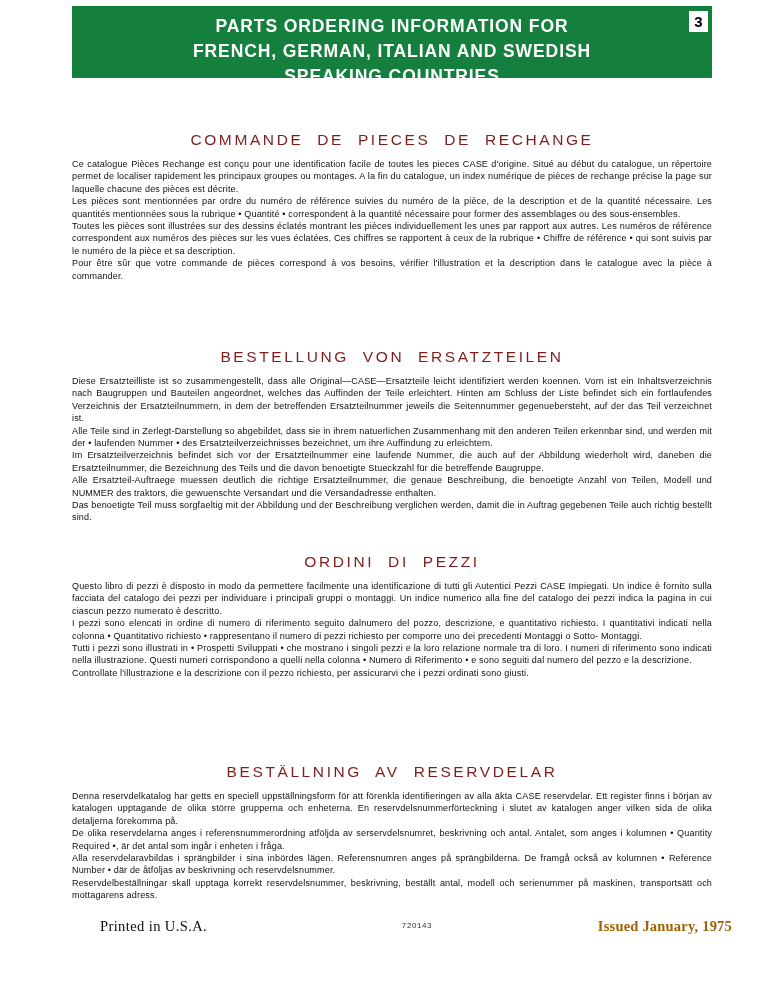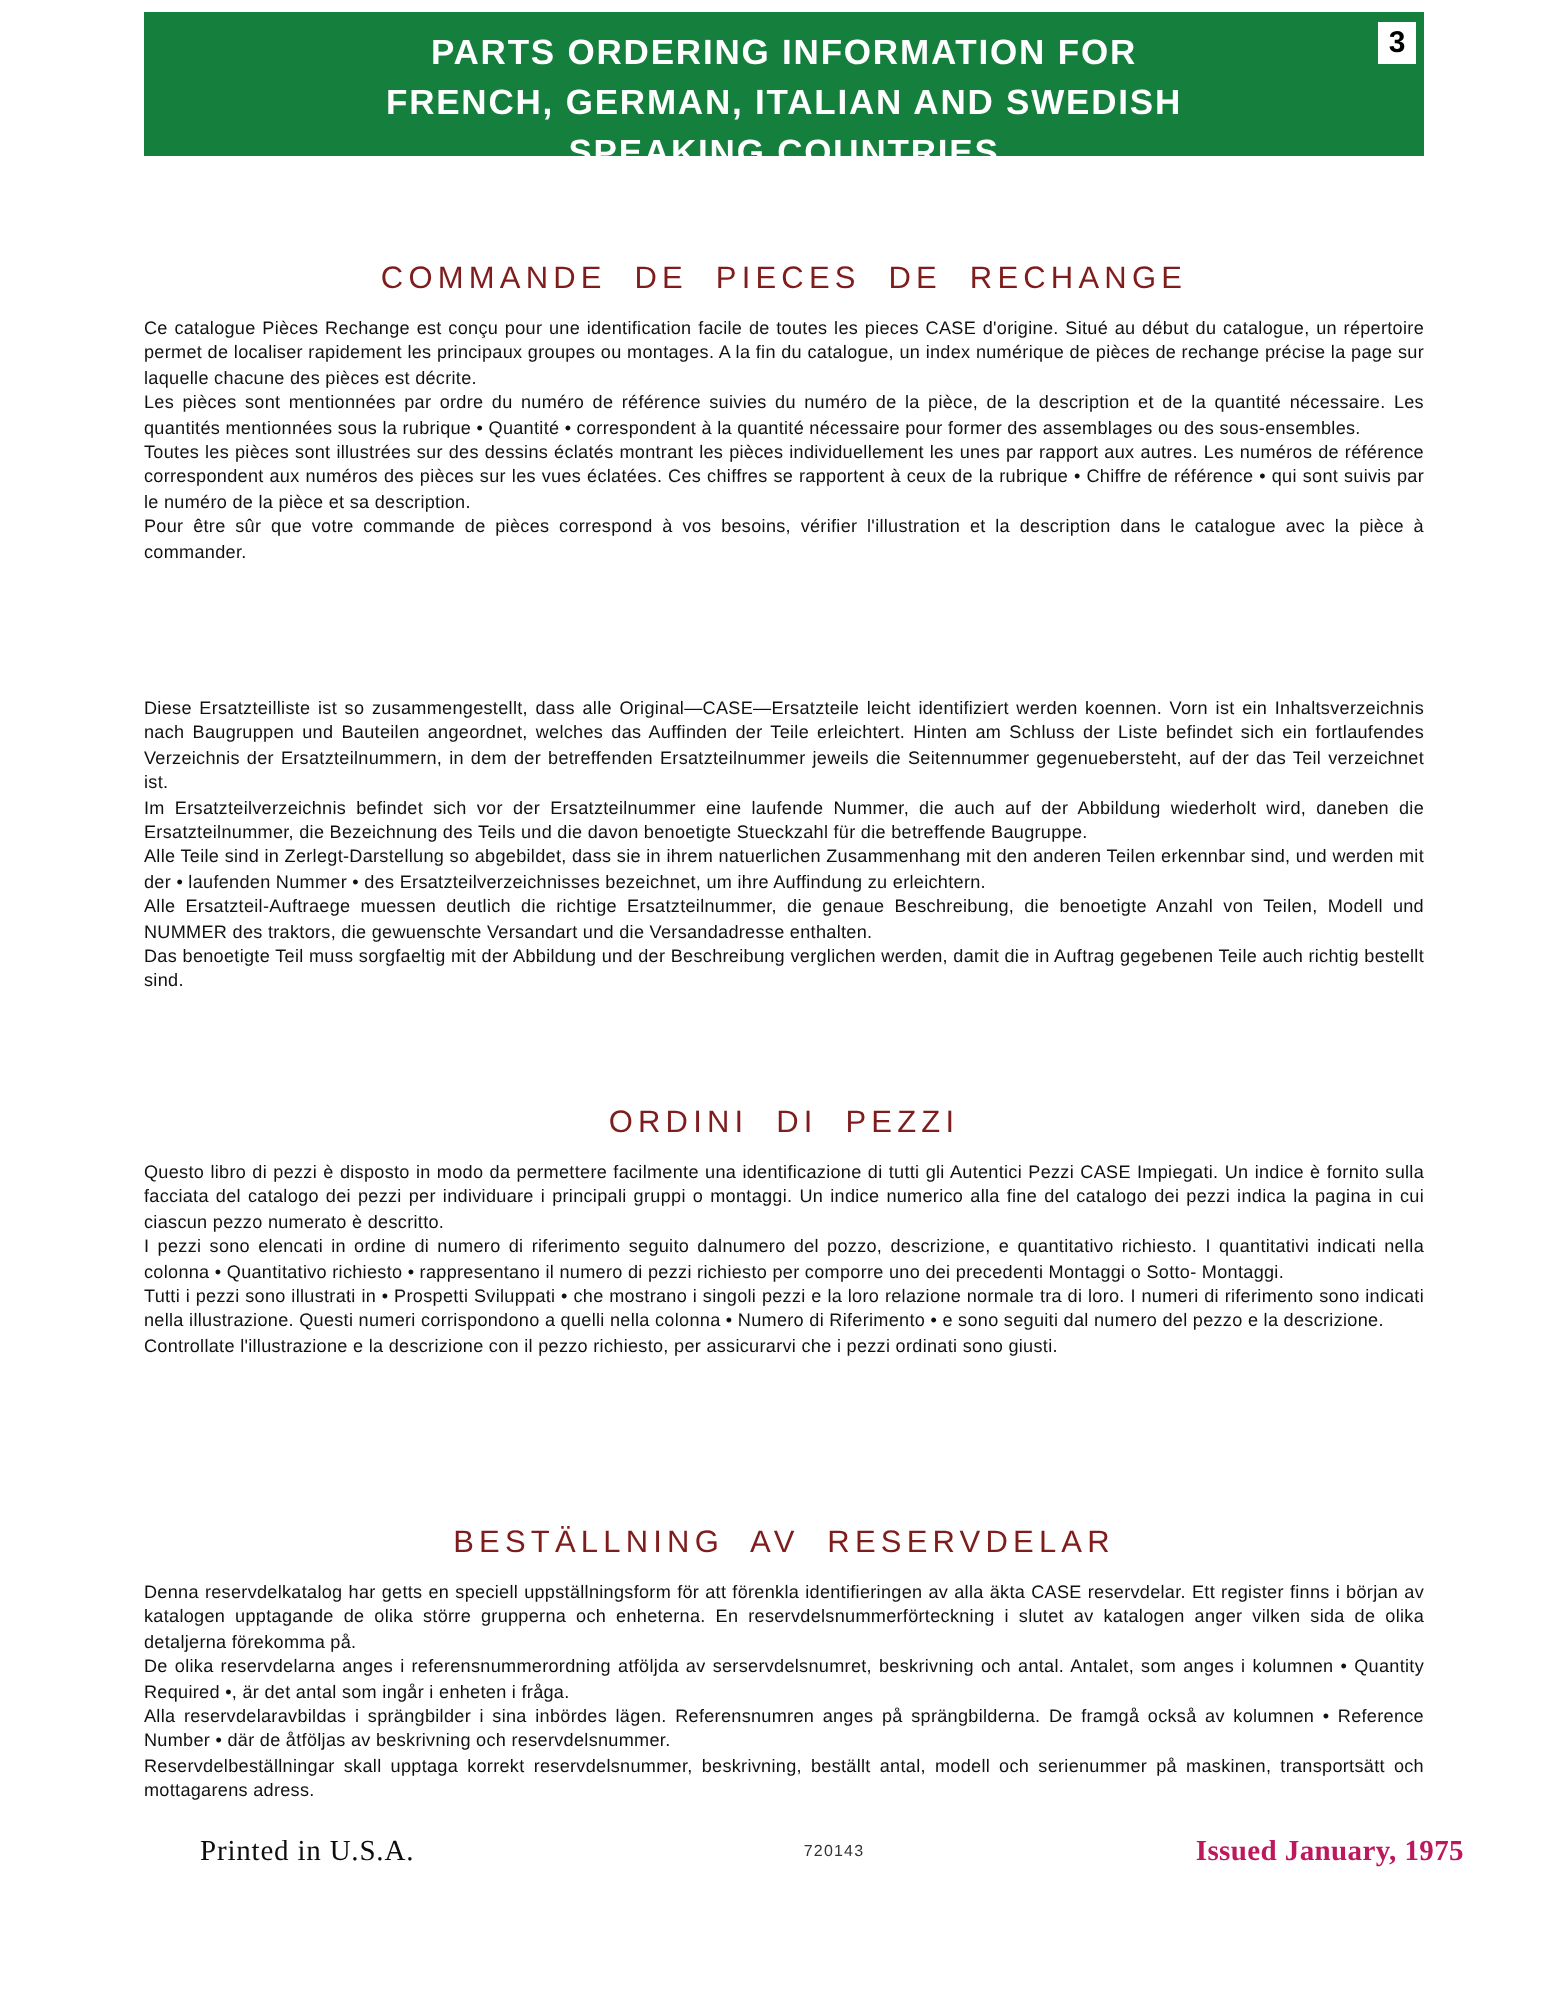--- a/index.html
+++ b/index.html
@@ -131,21 +131,21 @@
     color: #333333;
   }
   .footer-right {
     position: absolute;
     right: 5px;
     top: 0;
     font-family: "Liberation Serif", serif;
     font-size: 14.5px;
     font-weight: bold;
     letter-spacing: 0.2px;
-    color: #be185d;
+    color: #a16207;
     white-space: nowrap;
   }
 </style>
 </head>
 <body>
 
 <div class="page">
 
   <div class="banner">
     <div class="banner-lines">
@@ -158,23 +158,24 @@
 
   <div class="section" id="sec-fr">
     <h2 class="section-heading">COMMANDE DE PIECES DE RECHANGE</h2>
     <p class="para">Ce catalogue Pièces Rechange est conçu pour une identification facile de toutes les pieces CASE d'origine. Situé au début du catalogue, un répertoire permet de localiser rapidement les principaux groupes ou montages. A la fin du catalogue, un index numérique de pièces de rechange précise la page sur laquelle chacune des pièces est décrite.</p>
     <p class="para">Les pièces sont mentionnées par ordre du numéro de référence suivies du numéro de la pièce, de la description et de la quantité nécessaire. Les quantités mentionnées sous la rubrique • Quantité • correspondent à la quantité nécessaire pour former des assemblages ou des sous-ensembles.</p>
     <p class="para">Toutes les pièces sont illustrées sur des dessins éclatés montrant les pièces individuellement les unes par rapport aux autres. Les numéros de référence correspondent aux numéros des pièces sur les vues éclatées. Ces chiffres se rapportent à ceux de la rubrique • Chiffre de référence • qui sont suivis par le numéro de la pièce et sa description.</p>
     <p class="para">Pour être sûr que votre commande de pièces correspond à vos besoins, vérifier l'illustration et la description dans le catalogue avec la pièce à commander.</p>
   </div>
 
   <div class="section" id="sec-de">
+    <h2 class="section-heading">BESTELLUNG VON ERSATZTEILEN</h2>
     <p class="para">Diese Ersatzteilliste ist so zusammengestellt, dass alle Original—CASE—Ersatzteile leicht identifiziert werden koennen. Vorn ist ein Inhaltsverzeichnis nach Baugruppen und Bauteilen angeordnet, welches das Auffinden der Teile erleichtert. Hinten am Schluss der Liste befindet sich ein fortlaufendes Verzeichnis der Ersatzteilnummern, in dem der betreffenden Ersatzteilnummer jeweils die Seitennummer gegenuebersteht, auf der das Teil verzeichnet ist.</p>
+    <p class="para">Alle Teile sind in Zerlegt-Darstellung so abgebildet, dass sie in ihrem natuerlichen Zusammenhang mit den anderen Teilen erkennbar sind, und werden mit der • laufenden Nummer • des Ersatzteilverzeichnisses bezeichnet, um ihre Auffindung zu erleichtern.</p>
     <p class="para">Im Ersatzteilverzeichnis befindet sich vor der Ersatzteilnummer eine laufende Nummer, die auch auf der Abbildung wiederholt wird, daneben die Ersatzteilnummer, die Bezeichnung des Teils und die davon benoetigte Stueckzahl für die betreffende Baugruppe.</p>
-    <p class="para">Alle Teile sind in Zerlegt-Darstellung so abgebildet, dass sie in ihrem natuerlichen Zusammenhang mit den anderen Teilen erkennbar sind, und werden mit der • laufenden Nummer • des Ersatzteilverzeichnisses bezeichnet, um ihre Auffindung zu erleichtern.</p>
     <p class="para">Alle Ersatzteil-Auftraege muessen deutlich die richtige Ersatzteilnummer, die genaue Beschreibung, die benoetigte Anzahl von Teilen, Modell und NUMMER des traktors, die gewuenschte Versandart und die Versandadresse enthalten.</p>
     <p class="para">Das benoetigte Teil muss sorgfaeltig mit der Abbildung und der Beschreibung verglichen werden, damit die in Auftrag gegebenen Teile auch richtig bestellt sind.</p>
   </div>
 
   <div class="section" id="sec-it">
     <h2 class="section-heading">ORDINI DI PEZZI</h2>
     <p class="para">Questo libro di pezzi è disposto in modo da permettere facilmente una identificazione di tutti gli Autentici Pezzi CASE Impiegati. Un indice è fornito sulla facciata del catalogo dei pezzi per individuare i principali gruppi o montaggi. Un indice numerico alla fine del catalogo dei pezzi indica la pagina in cui ciascun pezzo numerato è descritto.</p>
     <p class="para">I pezzi sono elencati in ordine di numero di riferimento seguito dalnumero del pozzo, descrizione, e quantitativo richiesto. I quantitativi indicati nella colonna • Quantitativo richiesto • rappresentano il numero di pezzi richiesto per comporre uno dei precedenti Montaggi o Sotto- Montaggi.</p>
     <p class="para">Tutti i pezzi sono illustrati in • Prospetti Sviluppati • che mostrano i singoli pezzi e la loro relazione normale tra di loro. I numeri di riferimento sono indicati nella illustrazione. Questi numeri corrispondono a quelli nella colonna • Numero di Riferimento • e sono seguiti dal numero del pezzo e la descrizione.</p>
     <p class="para">Controllate l'illustrazione e la descrizione con il pezzo richiesto, per assicurarvi che i pezzi ordinati sono giusti.</p>

